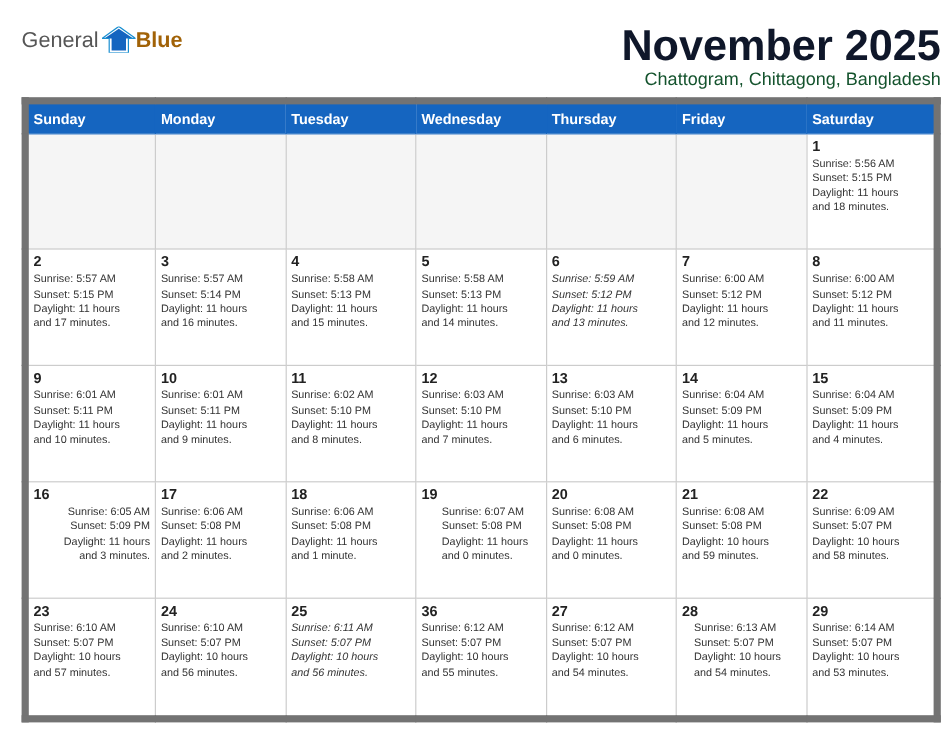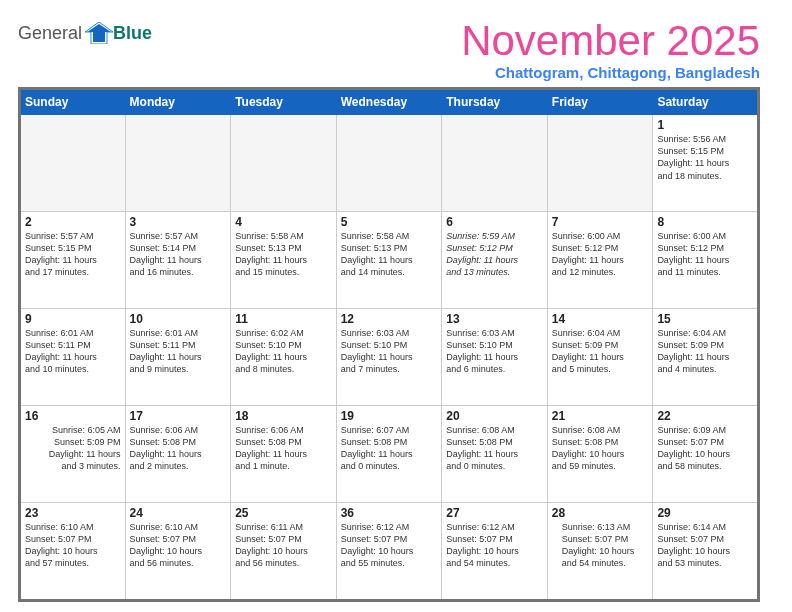--- a/index.html
+++ b/index.html
@@ -6,21 +6,21 @@
     body {
       width: 792px;
       height: 612px;
       font-family: Arial, sans-serif;
       background: #fff;
       overflow: hidden;
     }
     .page {
       width: 792px;
       height: 612px;
-      padding: 18px 32px 10px 18px;
+      padding: 18px 8px 10px 18px;
       display: flex;
       flex-direction: column;
     }
     .header {
       display: flex;
       align-items: flex-start;
       justify-content: space-between;
       margin-bottom: 6px;
     }
     .logo {
@@ -31,43 +31,42 @@
     }
     .logo-text {
       display: flex;
       align-items: center;
       font-size: 18px;
       font-weight: normal;
       color: #333;
       line-height: 1;
     }
     .logo-general { font-size: 18px; color: #555; }
-    .logo-blue { font-size: 18px; color: #0f766e; font-weight: bold; }
+    .logo-blue { font-size: 18px; color: #a16207; font-weight: bold; }
     .logo-icon {
       width: 28px;
       height: 22px;
       margin-left: 3px;
     }
     .title-area {
       text-align: right;
     }
     .month-title {
-      font-size: 42px;
-      font-weight: normal;
-      color: #ec4899;
+      font-size: 36px;
+      font-weight: bold;
+      color: #0f172a;
       line-height: 1.1;
     }
     .location {
       font-size: 15px;
-      color: #3b82f6;
-      font-weight: bold;
+      color: #14532d;
     }
     .calendar {
       flex: 1;
-      border: 3px solid #737373;
+      border: 6px solid #737373;
       border-collapse: collapse;
       width: 100%;
       table-layout: fixed;
     }
     .calendar th {
       background: #1565c0;
       color: #fff;
       font-size: 12px;
       font-weight: bold;
       padding: 5px 4px;
@@ -269,21 +268,21 @@
           </td>
           <td>
             <span class="day-num">18</span>
             <div class="day-info" style="white-space: pre-line;">Sunrise: 6:06 AM
 Sunset: 5:08 PM
 Daylight: 11 hours
 and 1 minute.</div>
           </td>
           <td>
             <span class="day-num">19</span>
-            <div class="day-info" style="white-space: pre-line;">Sunrise: 6:07 AM
+            <div class="day-info" style="white-space: pre-line; margin-left: 17px;">Sunrise: 6:07 AM
 Sunset: 5:08 PM
 Daylight: 11 hours
 and 0 minutes.</div>
           </td>
           <td>
             <span class="day-num">20</span>
             <div class="day-info" style="white-space: pre-line;">Sunrise: 6:08 AM
 Sunset: 5:08 PM
 Daylight: 11 hours
 and 0 minutes.</div>
@@ -313,21 +312,21 @@
           </td>
           <td>
             <span class="day-num">24</span>
             <div class="day-info" style="white-space: pre-line;">Sunrise: 6:10 AM
 Sunset: 5:07 PM
 Daylight: 10 hours
 and 56 minutes.</div>
           </td>
           <td>
             <span class="day-num">25</span>
-            <div class="day-info" style="white-space: pre-line;">Sunrise: 6:11 AM
+            <div class="day-info" style="white-space: pre-line; font-style: italic;">Sunrise: 6:11 AM
 Sunset: 5:07 PM
 Daylight: 10 hours
 and 56 minutes.</div>
           </td>
           <td>
             <span class="day-num">36</span>
             <div class="day-info" style="white-space: pre-line;">Sunrise: 6:12 AM
 Sunset: 5:07 PM
 Daylight: 10 hours
 and 55 minutes.</div>

